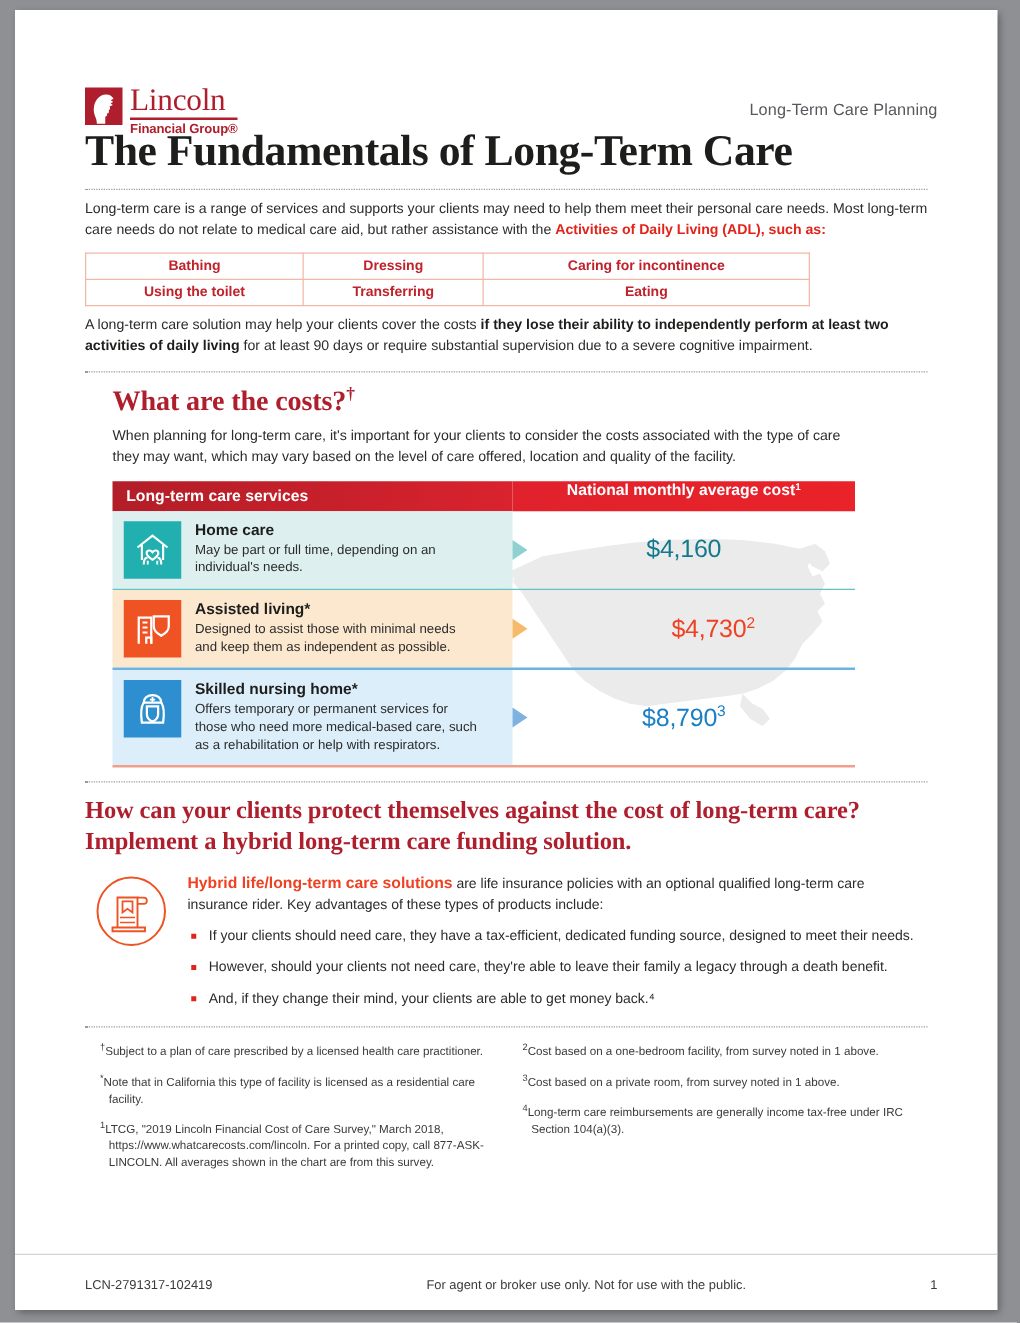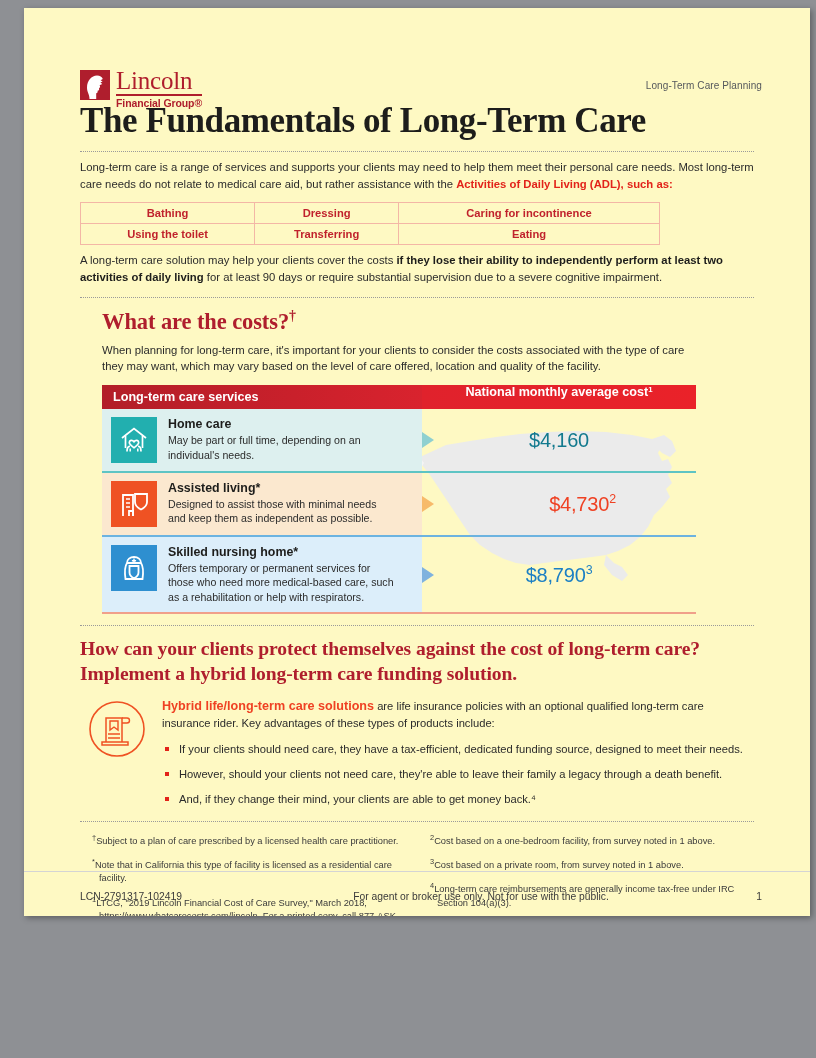--- a/index.html
+++ b/index.html
@@ -7,25 +7,25 @@
   body {
     width: 816px;
     height: 1058px;
     background: #8e9094;
     font-family: "Liberation Sans", sans-serif;
     overflow: hidden;
   }
 
   .page {
     position: absolute;
-    left: 24px;
+    left: 12px;
     top: 8px;
     width: 786px;
-    height: 908px;
-    background: #fef9c3;
+    height: 1040px;
+    background: #ffffff;
     box-shadow: 2px 2px 6px rgba(0,0,0,0.35);
     overflow: hidden;
   }
 
   
   .header {
     position: relative;
     height: 62px;
     padding: 62px 48px 0 56px;
   }
@@ -51,21 +51,21 @@
   .logo-rule { height: 1.5px; background: #af1e2d; margin-top: 2px; }
   .logo-sub {
     font-size: 10.5px;
     font-weight: bold;
     color: #af1e2d;
     line-height: 13px;
     letter-spacing: -0.1px;
     margin-top: 1px;
   }
   .header-tag {
-    font-size: 10px;
+    font-size: 13px;
     color: #55585c;
     padding-top: 10px;
     letter-spacing: 0.1px;
   }
 
   
   .body { padding: 0 56px; }
 
   .doc-title {
     font-family: "Liberation Serif", serif;

